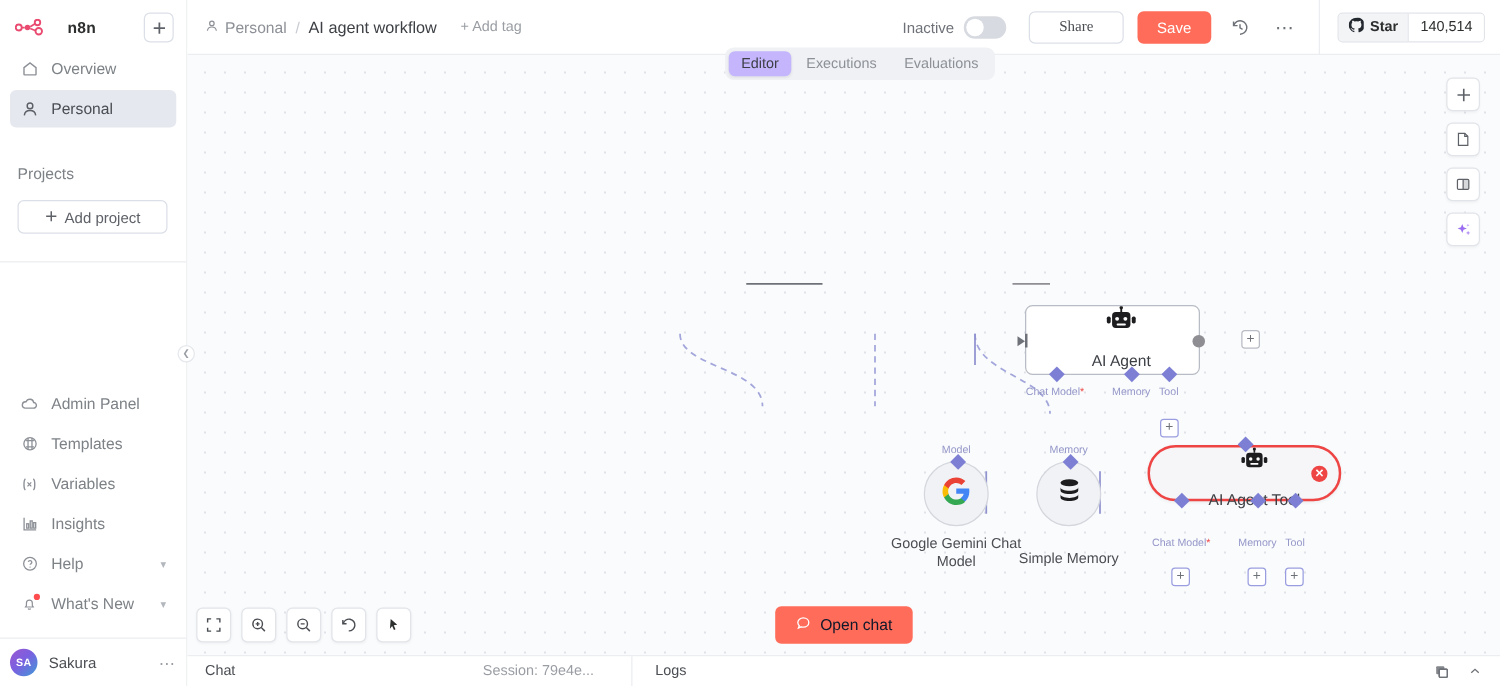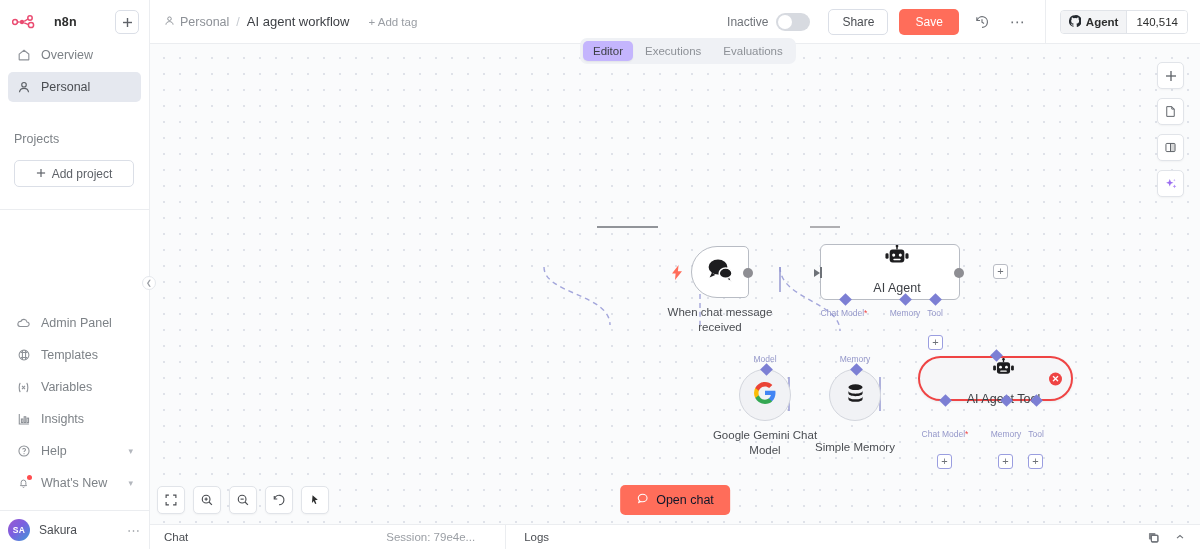--- a/index.html
+++ b/index.html
@@ -80,22 +80,22 @@
   .bc-title { color: #3c3f44; font-size: 13px; cursor: text; }
   .add-tag { font-size: 11.5px; color: #9a9ea4; margin-left: 12px; cursor: pointer; }
   .hdr-right { margin-left: auto; display: flex; align-items: center; height: 44px; }
   .inactive-wrap { display: flex; align-items: center; gap: 8px; margin-right: 18px; }
   .inactive-lbl { font-size: 12px; color: #6e7278; }
   .toggle {
     width: 34px; height: 18px; border-radius: 9px; background: #d7dae0; position: relative; cursor: pointer;
   }
   .toggle .knob { position: absolute; width: 14px; height: 14px; border-radius: 50%; background: #fff; top: 2px; left: 2px; }
   .btn-share {
-    height: 26px; padding: 0 13px; border: 1px solid #dbdfe7; border-radius: 5px; background: #fff;
-    font-size: 12px; color: #4a4d52; cursor: pointer; display: flex; align-items: center;
+    height: 26px; padding: 0 23px; border: 1px solid #dbdfe7; border-radius: 5px; background: #fff;
+    font-size: 12px; color: #4a4d52; cursor: pointer; display: flex; align-items: center; font-family: Liberation Serif, serif;
   }
   .btn-save {
     height: 26px; padding: 0 16px; border: none; border-radius: 5px;
     font-size: 12px; color: #fff; cursor: pointer; margin-left: 11px;
     display: flex; align-items: center; font-weight: 400;
   }
   .hdr-icon { width: 26px; height: 26px; display: flex; align-items: center; justify-content: center; color: #6e7278; margin-left: 10px; cursor: pointer; }
   .hdr-sep { width: 1px; height: 44px; background: #ebedf0; margin-left: 14px; }
   .star-badge { display: flex; align-items: stretch; height: 24px; margin: 0 12px 0 14px; border-radius: 4px; overflow: hidden; border: 1px solid #e1e4e9; cursor: pointer; }
   .star-l { background: #f3f4f6; display: flex; align-items: center; gap: 5px; padding: 0 8px; font-size: 11.5px; color: #2d2e2e; font-weight: 600; }
@@ -389,21 +389,21 @@
         </div>
         <div class="hdr-icon" style="font-size:15px;letter-spacing:1px">⋯</div>
         <div class="hdr-sep"></div>
         <div class="star-badge">
           <span class="star-l">
             <span>
               <svg width="12" height="12" viewBox="0 0 16 16">
                   <path fill="#24292f" d="M8 .2a8 8 0 0 0-2.5 15.6c.4.1.5-.2.5-.4v-1.4c-2.2.5-2.7-1-2.7-1-.4-1-.9-1.2-.9-1.2-.7-.5 0-.5 0-.5.8.06 1.2.8 1.2.8.7 1.2 1.9.9 2.4.7 0-.6.3-1 .5-1.2-1.8-.2-3.6-.9-3.6-4 0-.9.3-1.6.8-2.1-.1-.2-.4-1 .1-2.1 0 0 .7-.2 2.3.8a7.7 7.7 0 0 1 4.2 0c1.6-1 2.3-.8 2.3-.8.5 1.1.2 1.9.1 2.1.5.5.8 1.2.8 2.1 0 3.1-1.9 3.8-3.7 4 .3.3.6.8.6 1.6v2.3c0 .2.1.5.6.4A8 8 0 0 0 8 .2z"></path>
                 </svg>
             </span>
-            <span>Agent</span>
+            <span>Star</span>
           </span>
           <span class="star-r">140,514</span>
         </div>
       </div>
     </div>
 
     <div id="tabs">
       <div class="tab active">Editor</div>
       <div class="tab">Executions</div>
       <div class="tab">Evaluations</div>
@@ -423,37 +423,20 @@
 
         <path d="M 630 223 C 630 255, 690 258, 690 287" stroke="#a3a6db" stroke-width="1.4" fill="none" stroke-dasharray="5 4"></path>
 
         <line x1="630" y1="223" x2="630" y2="248" stroke="#8f92cf" stroke-width="1.4"></line>
 
         <line x1="639" y1="333" x2="639" y2="367" stroke="#8f92cf" stroke-width="1.4"></line>
         <line x1="700" y1="333" x2="700" y2="367" stroke="#8f92cf" stroke-width="1.4"></line>
         <line x1="730" y1="333" x2="730" y2="367" stroke="#8f92cf" stroke-width="1.4"></line>
       </svg>
 
-      <div class="node" id="node-trigger">
-        <span class="bolt">
-          <svg width="11" height="15" viewBox="0 0 11 15">
-              <path d="M6.6 0L0 8.6h3.6L3 15 10 6.2H5.9z" fill="#ff6d5a"></path>
-            </svg>
-        </span>
-        <span>
-          <svg width="30" height="26" viewBox="0 0 30 26">
-            <ellipse cx="13" cy="10" rx="9.4" ry="7.4" fill="#1d1d1f"></ellipse>
-            <path d="M7 15.6l-2.4 5 5.6-2.6z" fill="#1d1d1f"></path>
-            <ellipse cx="20.6" cy="16.2" rx="6.4" ry="5.1" fill="#1d1d1f" stroke="#fff" stroke-width="1.5"></ellipse>
-            <path d="M24.4 20.2l1.8 4-4.2-2z" fill="#1d1d1f" stroke="#fff" stroke-width="1"></path>
-          </svg>
-        </span>
-        <span class="h-round" style="right:-5px; top:21px;"></span>
-        <span class="node-label" style="top:58px; width:130px; white-space:normal;">When chat message received</span>
-      </div>
 
       <div class="node" id="node-agent">
         <span class="h-arrow" style="left:-7px; top:24px;"></span>
         <span class="h-bar" style="left:-1px; top:22px;"></span>
         <span>
           <svg width="26" height="22" viewBox="0 0 28 24">
             <rect x="6" y="5" width="16" height="14" rx="3.2" fill="#1d1d1f"></rect>
             <rect x="1.4" y="9" width="3.4" height="6" rx="1.5" fill="#1d1d1f"></rect>
             <rect x="23.2" y="9" width="3.4" height="6" rx="1.5" fill="#1d1d1f"></rect>
             <line x1="14" y1="1" x2="14" y2="5" stroke="#1d1d1f" stroke-width="1.6"></line>

